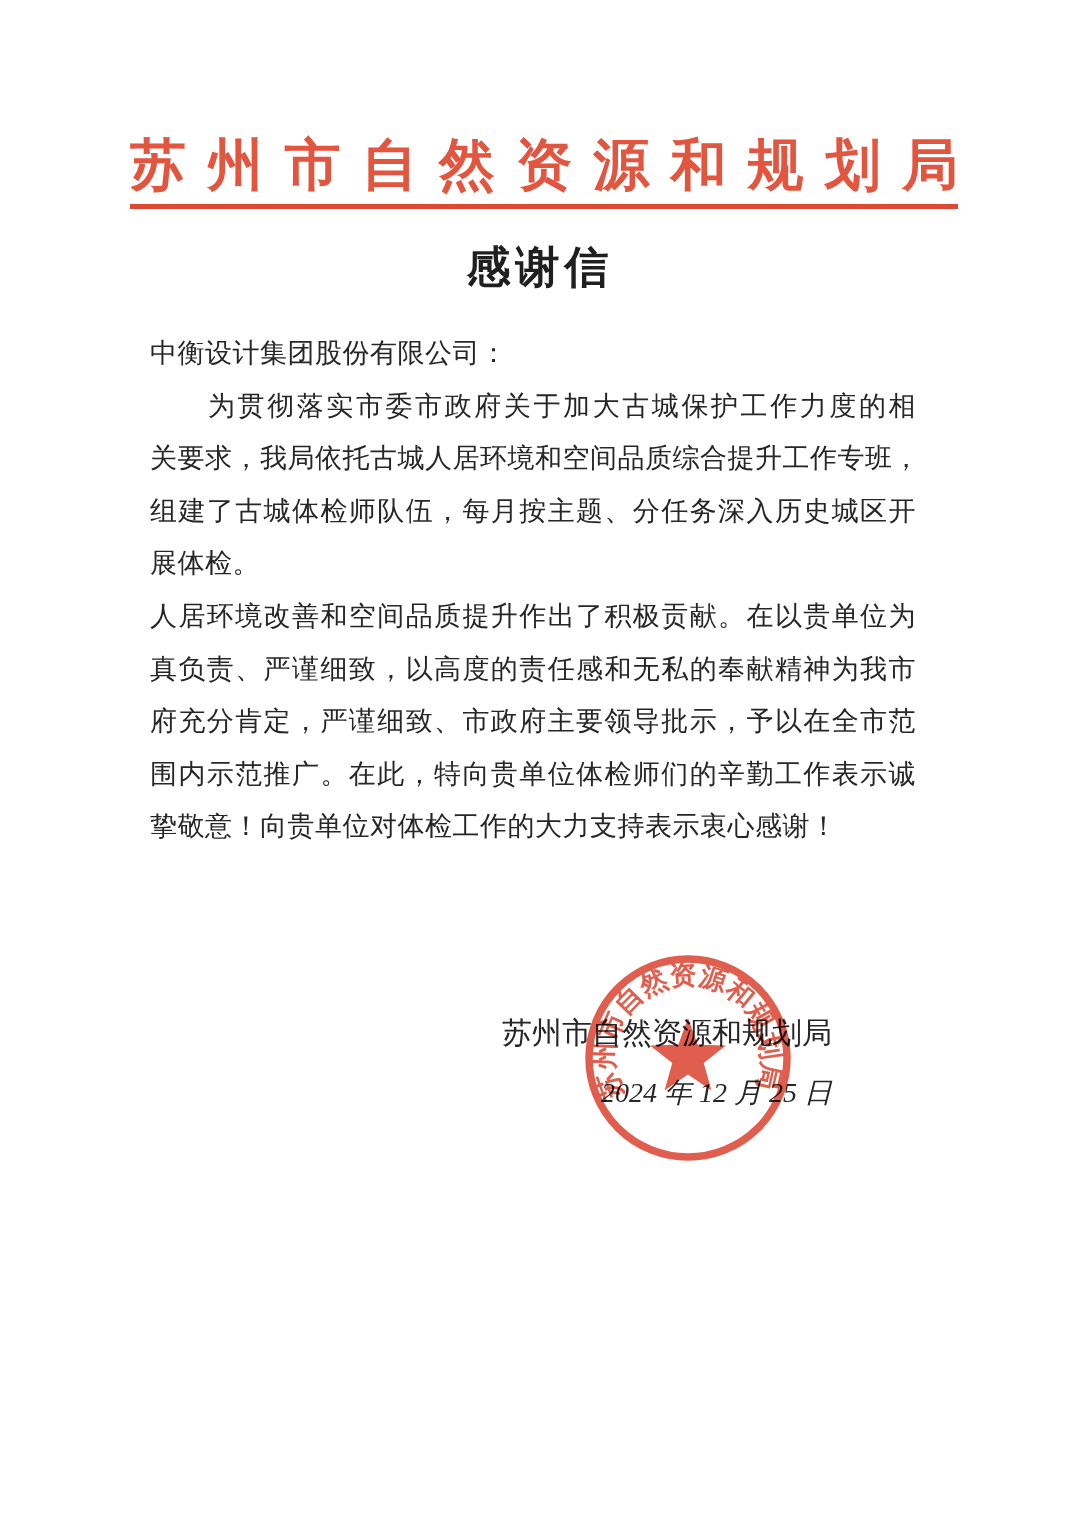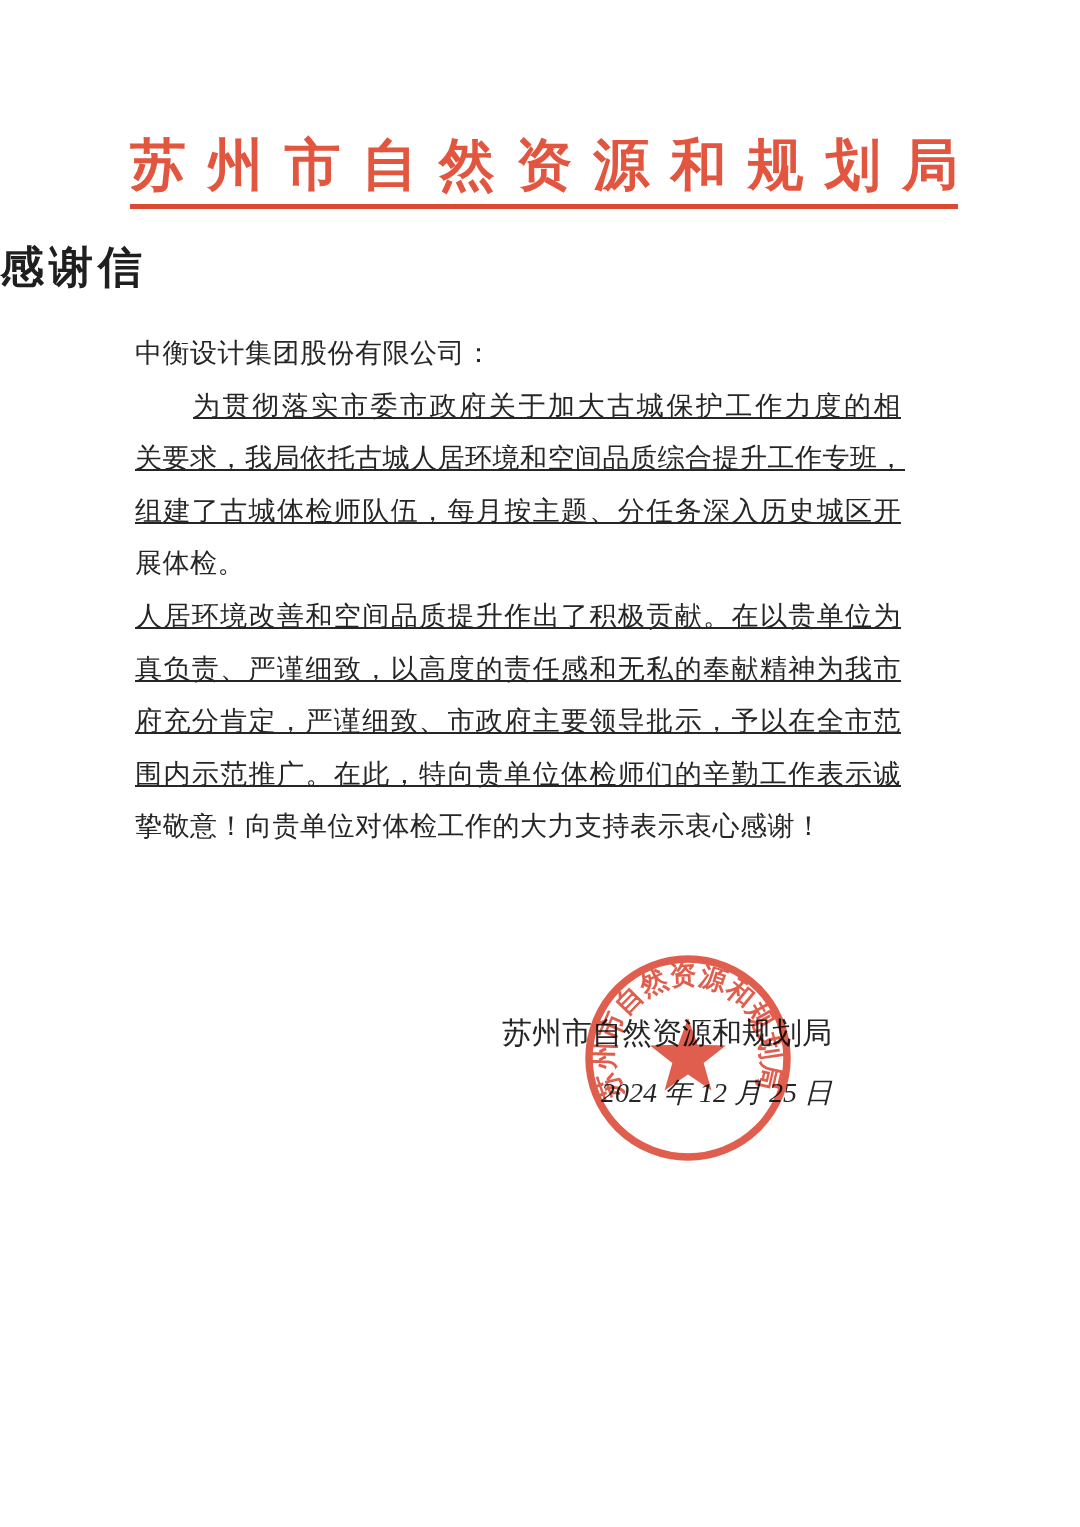--- a/index.html
+++ b/index.html
@@ -38,45 +38,44 @@
     width: 828px;
     height: 5px;
     background: #dc4a34;
   }
   
   .letter-title {
     position: absolute;
     left: 0;
     top: 238px;
     width: 1080px;
-    text-align: left;
+    text-align: center;
     font-size: 44px;
     font-weight: bold;
     letter-spacing: 5px;
     color: #1f1f1f;
   }
   
   .letter-body {
     position: absolute;
-    left: 135px;
+    left: 150px;
     top: 327px;
     width: 766px;
     color: #262626;
   }
   .body-line {
     height: 52.6px;
     line-height: 52.6px;
     font-size: 27px;
     white-space: nowrap;
     letter-spacing: 0.5px;
   }
   .body-line.fill {
     text-align: justify;
     text-align-last: justify;
-    text-decoration: underline;
   }
   .body-line.indent {
     padding-left: 58px;
   }
   
   .signature-block {
     position: absolute;
     right: 248px;
     top: 1014px;
     text-align: right;

